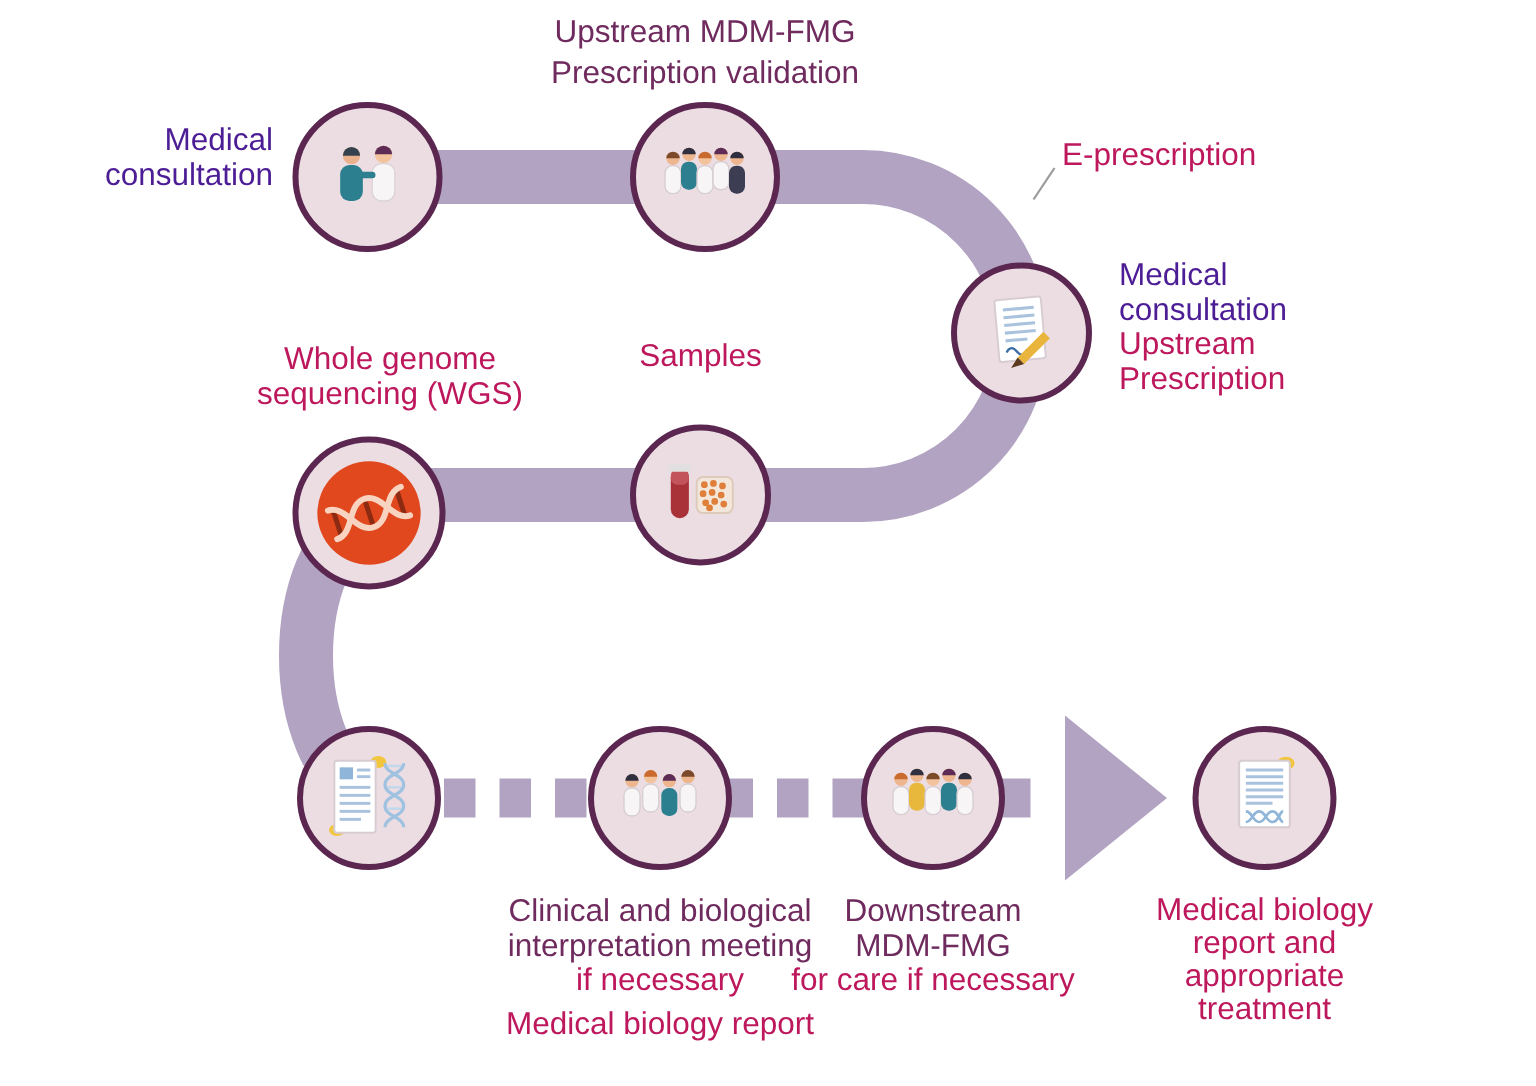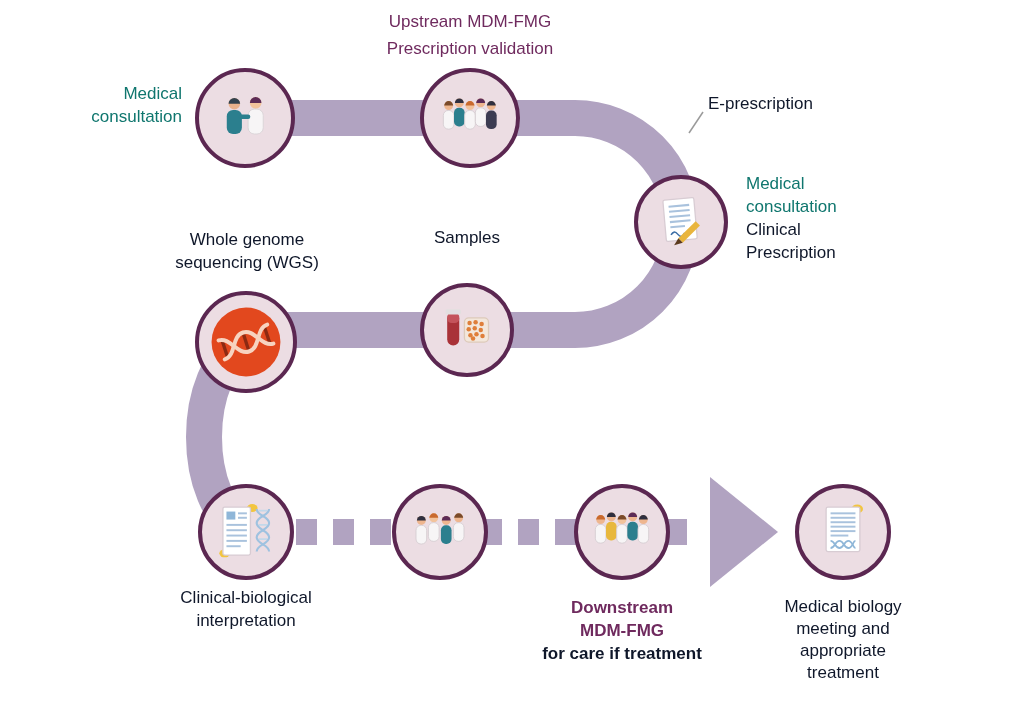--- a/index.html
+++ b/index.html
@@ -6,27 +6,27 @@
   .canvas{
     position:relative;width:1024px;height:724px;background:#ffffff;overflow:hidden;
     font-family:"Liberation Sans",sans-serif;
   }
   .overlay{position:absolute;left:0;top:0;z-index:0;}
   .node{
     position:absolute;z-index:1;box-sizing:border-box;border-radius:50%;
     border:4px solid #5b2751;background:#ecdde3;
     display:flex;align-items:center;justify-content:center;
   }
-  .label{position:absolute;z-index:2;font-size:17px;line-height:23px;color:#8c8c8c;}
+  .label{position:absolute;z-index:2;font-size:21px;line-height:23px;color:#8c8c8c;}
   .center{text-align:center;}
   .rightalign{text-align:right;}
   .pre{white-space:pre-line;}
-  .orange{color:#0f766e;}
+  .orange{color:#4c1d95;}
   .purple{color:#6f2a5e;}
-  .gray{color:#0f172a;}
+  .gray{color:#be185d;}
   .gap-top{margin-top:6px;}
 </style>
 </head>
 <body>
 
 <div class="canvas">
 
   <svg class="overlay" width="1024" height="724" viewBox="0 0 1024 724">
     <path d="M 245 118 H 575 A 106 106 0 0 1 575 330 H 248" fill="none" stroke="#b1a3c1" stroke-width="36"></path>
     <path d="M 246 342 C 190 372 190 502 246 532" fill="none" stroke="#b1a3c1" stroke-width="36"></path>
@@ -238,37 +238,41 @@
   </div>
 
   <div class="label center purple pre" style="left:320px;top:8px;width:300px;line-height:27px;">Upstream MDM-FMG
 Prescription validation</div>
 
   <div class="label gray" style="left:708px;top:92px;">E-prescription</div>
 
   <div class="label" style="left:746px;top:172px;width:180px;">
     <div class="orange pre">Medical
 consultation</div>
-    <div class="gray pre">Clinical
+    <div class="gray pre">Upstream
 Prescription</div>
   </div>
 
-  <div class="label center gray pre" style="left:122px;top:228px;width:250px;">Whole genome
+  <div class="label center gray pre" style="left:135px;top:228px;width:250px;">Whole genome
 sequencing (WGS)</div>
 
   <div class="label center gray" style="left:392px;top:226px;width:150px;">Samples</div>
 
-  <div class="label center gray pre" style="left:121px;top:586px;width:250px;">Clinical-biological
-interpretation</div>
-
-
-  <div class="label center" style="left:507px;top:596px;width:230px;font-weight:bold;">
+
+  <div class="label center" style="left:315px;top:596px;width:250px;">
+    <div class="purple pre">Clinical and biological
+interpretation meeting</div>
+    <div class="gray">if necessary</div>
+    <div class="gray gap-top">Medical biology report</div>
+  </div>
+
+  <div class="label center" style="left:507px;top:596px;width:230px;">
     <div class="purple pre">Downstream
 MDM-FMG</div>
-    <div class="gray">for care if treatment</div>
+    <div class="gray">for care if necessary</div>
   </div>
 
   <div class="label center gray pre" style="left:758px;top:596px;width:170px;line-height:22px;">Medical biology
-meeting and
+report and
 appropriate
 treatment</div>
 
 </div>
 
 </body></html>

